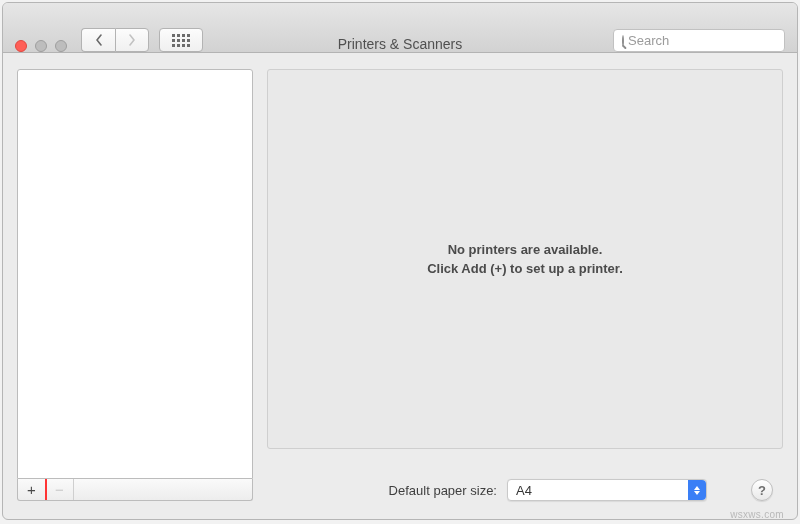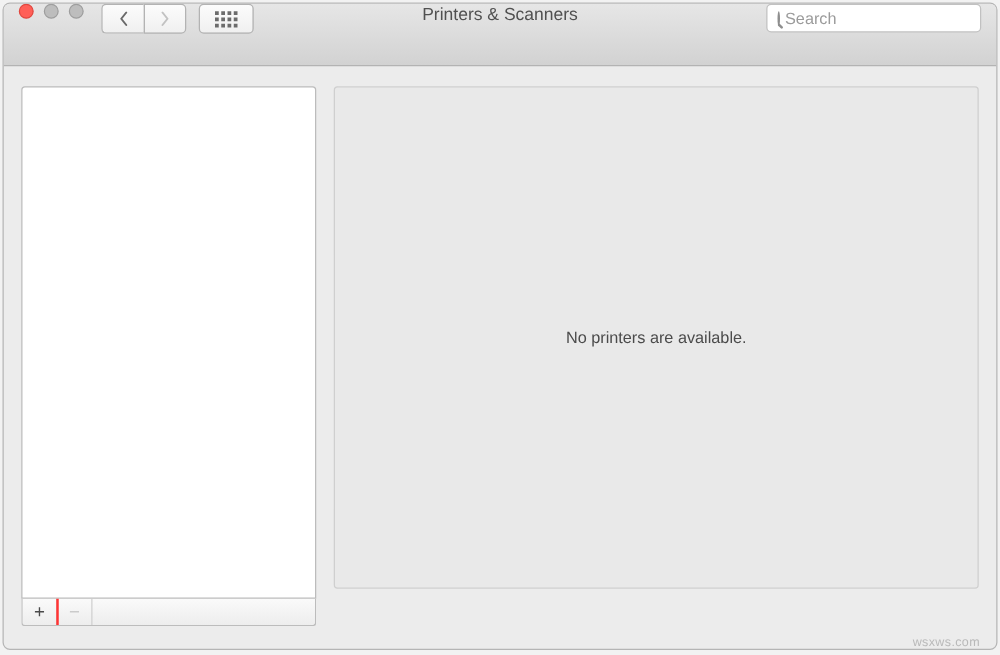--- a/index.html
+++ b/index.html
@@ -23,21 +23,21 @@
     display: flex;
     flex-direction: column;
     background: #ececec;
   }
   
   .toolbar {
     height: 50px;
     background: linear-gradient(#e6e6e6, #d2d2d2);
     border-bottom: 1px solid #b3b3b3;
     display: flex;
-    align-items: flex-start;
+    align-items: flex-end;
     padding: 0 12px;
     position: relative;
   }
   .traffic {
     display: flex;
     gap: 8px;
     margin-right: 14px;
   }
   .traffic .dot {
     width: 12px; height: 12px; border-radius: 50%;
@@ -157,21 +157,21 @@
     border-radius:3px;
     display:flex;
     align-items:center;
     justify-content:center;
     margin-bottom:30px;
   }
   .empty-msg {
     text-align:center;
     line-height:1.5;
     font-size:13px;
-    font-weight:400;
+    font-weight:700;
     color:#4b4b4b;
   }
   .form {
     display:flex;flex-direction:column;gap:8px;
     padding-right:10px;
   }
   .form-row {
     display:flex;align-items:center;gap:10px;
   }
   .form-row .lbl {
@@ -278,23 +278,35 @@
       <div class="list-footer">
         <div class="pm-btn highlight-add">+</div>
         <div class="pm-btn minus">−</div>
       </div>
     </div>
 
     <div class="right">
       <div class="detail">
         <div class="empty-msg">
           <div>No printers are available.</div>
+          <div>Click Add (+) to set up a printer.</div>
         </div>
       </div>
 
       <div class="form">
+        <div class="form-row">
+          <div class="lbl">Default paper size:</div>
+          <div class="select">
+            <span>A4</span>
+            <div class="cap">
+              <div class="tri up"></div>
+                <div class="tri dn"></div>
+            </div>
+          </div>
+          <div class="help">?</div>
+        </div>
       </div>
     </div>
 
   </div>
 </div>
 
 <div class="watermark">wsxws.com</div>
 
 </body></html>

